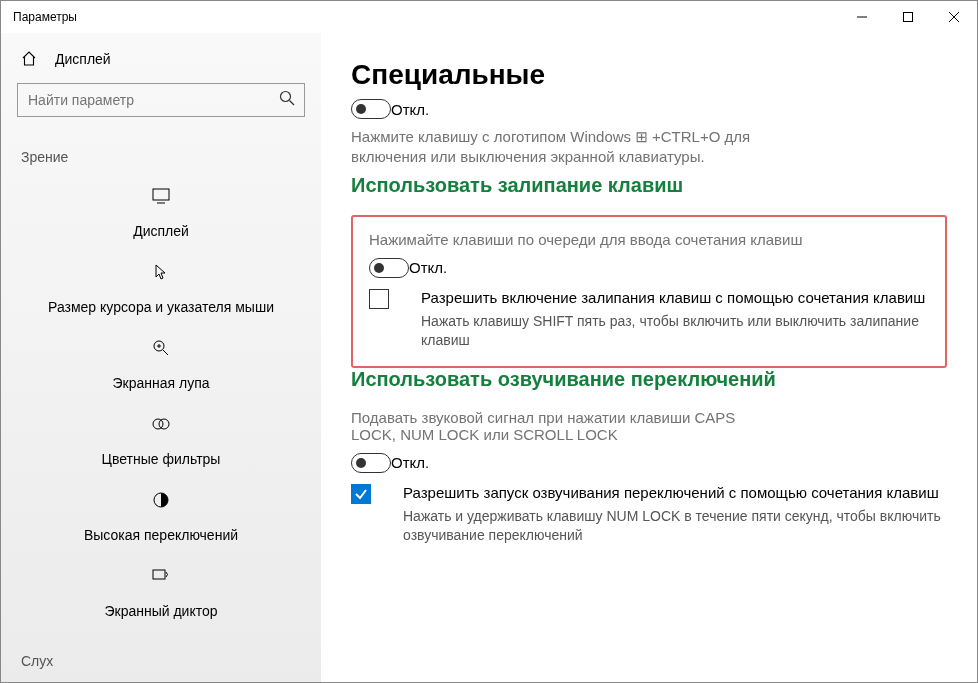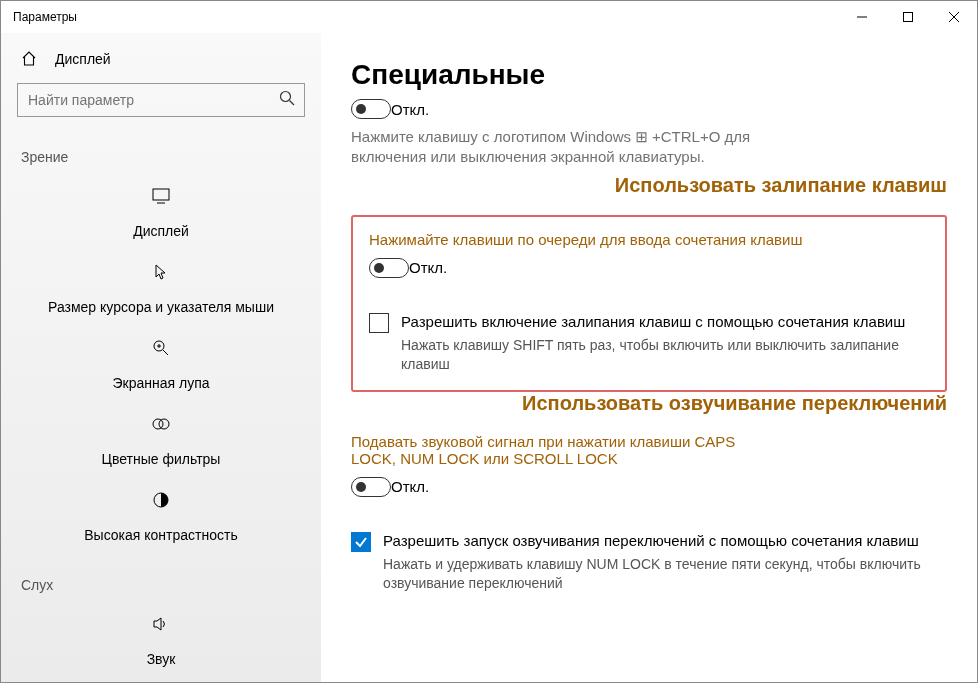--- a/index.html
+++ b/index.html
@@ -30,27 +30,27 @@
     .main { flex: 1; padding: 26px 30px 0 30px; overflow-y: auto; }
     .page-title { font-size: 28px; font-weight: 600; margin-bottom: 8px; }
 
     .toggle-row { display: flex; align-items: center; margin-bottom: 8px; }
     .toggle { width: 40px; height: 20px; border: 1px solid #333; border-radius: 10px; position: relative; cursor: pointer; }
     .toggle .knob { width: 10px; height: 10px; border-radius: 50%; background: #333; position: absolute; top: 4px; left: 4px; }
     .toggle-label { font-size: 15px; color: #000; }
 
     .desc { font-size: 15px; color: #737373; margin-bottom: 6px; max-width: 420px; line-height: 1.35; }
 
-    .section-title { font-size: 20px; font-weight: 600; margin-bottom: 18px; color: #a16207; text-align: right; }
+    .section-title { font-size: 20px; font-weight: 600; margin-bottom: 18px; color: #15803d; }
 
     .highlight-box { border: 2px solid #e06666; padding: 14px 16px 16px 16px; border-radius: 3px; margin-top: 10px; }
 
-    .setting-label { font-size: 15px; color: #a16207; margin-bottom: 10px; }
-
-    .check-row { display: flex; gap: 12px; margin-top: 34px; }
+    .setting-label { font-size: 15px; color: #737373; margin-bottom: 10px; }
+
+    .check-row { display: flex; gap: 32px; margin-top: 10px; }
     .checkbox { width: 20px; height: 20px; border: 1px solid #333; flex-shrink: 0; cursor: pointer; margin-top: 1px; display: flex; align-items: center; justify-content: center; }
     .checkbox.checked { background: #0078d4; border-color: #0078d4; }
     .checkbox.checked svg { display: block; }
     .checkbox svg { display: none; }
     .check-text { flex: 1; }
     .check-text .primary { font-size: 15px; color: #000; line-height: 1.35; }
     .check-text .secondary { font-size: 14px; color: #555; line-height: 1.35; margin-top: 4px; }
   </style>
 </head>
 <body>
@@ -140,23 +140,32 @@
       <span>Цветные фильтры</span>
     </div>
 
     <div class="nav-item">
       <span class="icon">
         <svg width="18" height="18" viewBox="0 0 18 18">
             <circle cx="9" cy="9" r="7" fill="none" stroke="#000" stroke-width="1"></circle>
             <path d="M9 2 A7 7 0 0 1 9 16 Z" fill="#000"></path>
           </svg>
       </span>
-      <span>Высокая контрастность</span>
-    </div>
-
+      <span>Высокая переключений</span>
+    </div>
+
+    <div class="nav-item">
+      <span class="icon">
+        <svg width="18" height="18" viewBox="0 0 18 18">
+            <rect x="1" y="3" width="12" height="9" fill="none" stroke="#000" stroke-width="1"></rect>
+            <path d="M14 5 Q17 7.5 14 10" fill="none" stroke="#000"></path>
+          </svg>
+      </span>
+      <span>Экранный диктор</span>
+    </div>
 
     <div class="group-title">Слух</div>
 
     <div class="nav-item">
       <span class="icon">
         <svg width="18" height="18" viewBox="0 0 18 18">
             <path d="M2 6 H5 L9 3 V15 L5 12 H2 Z" fill="none" stroke="#000" stroke-width="1"></path>
             <path d="M11 6 Q14 9 11 12" fill="none" stroke="#000"></path>
           </svg>
       </span>

